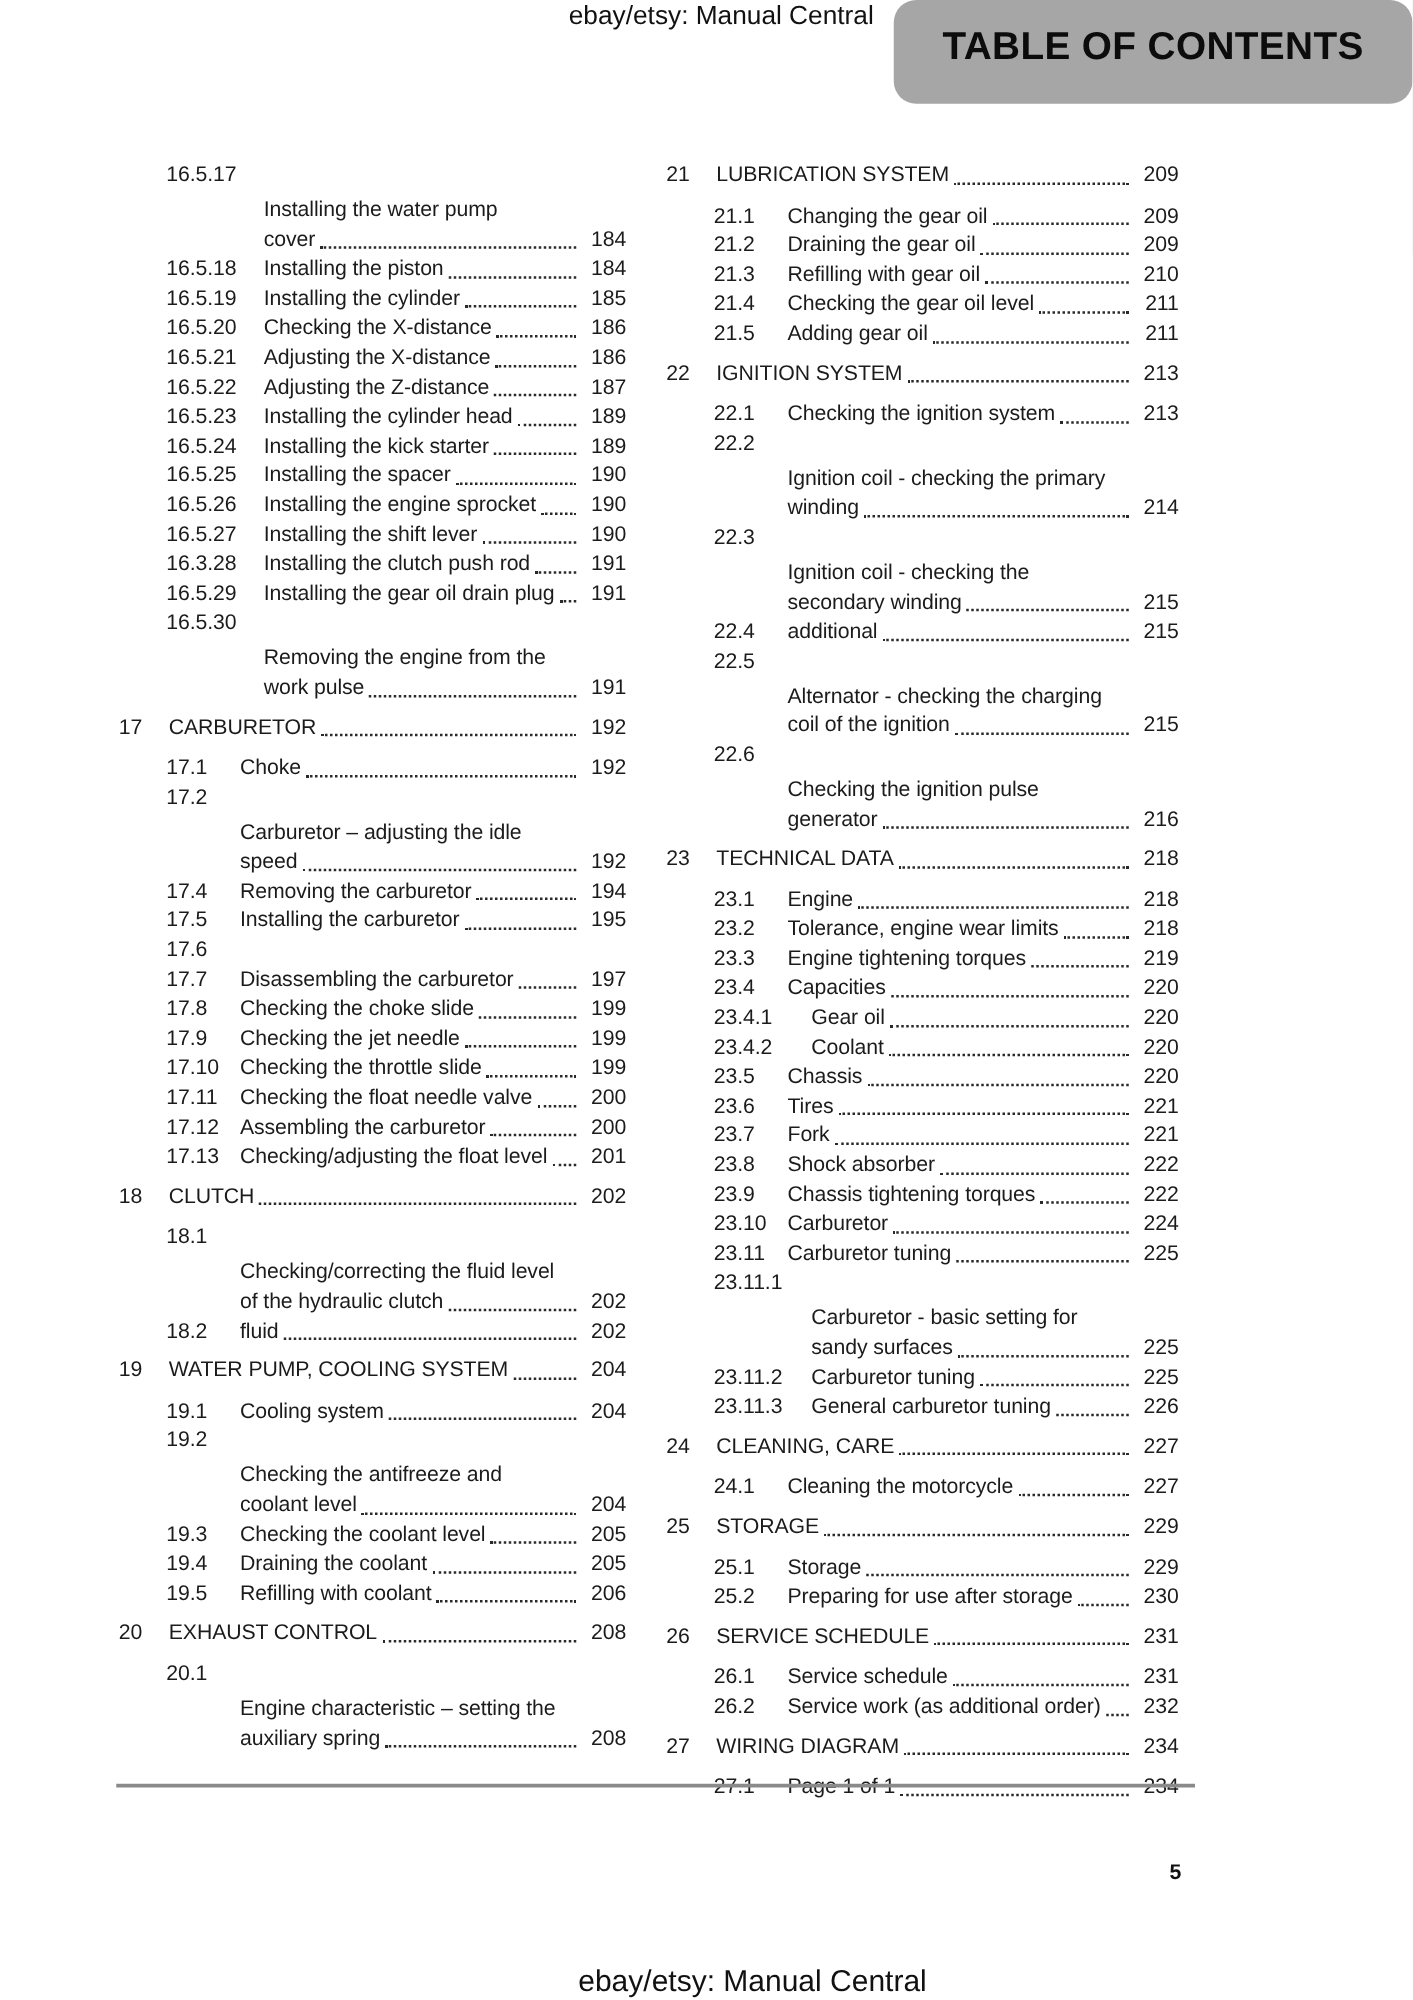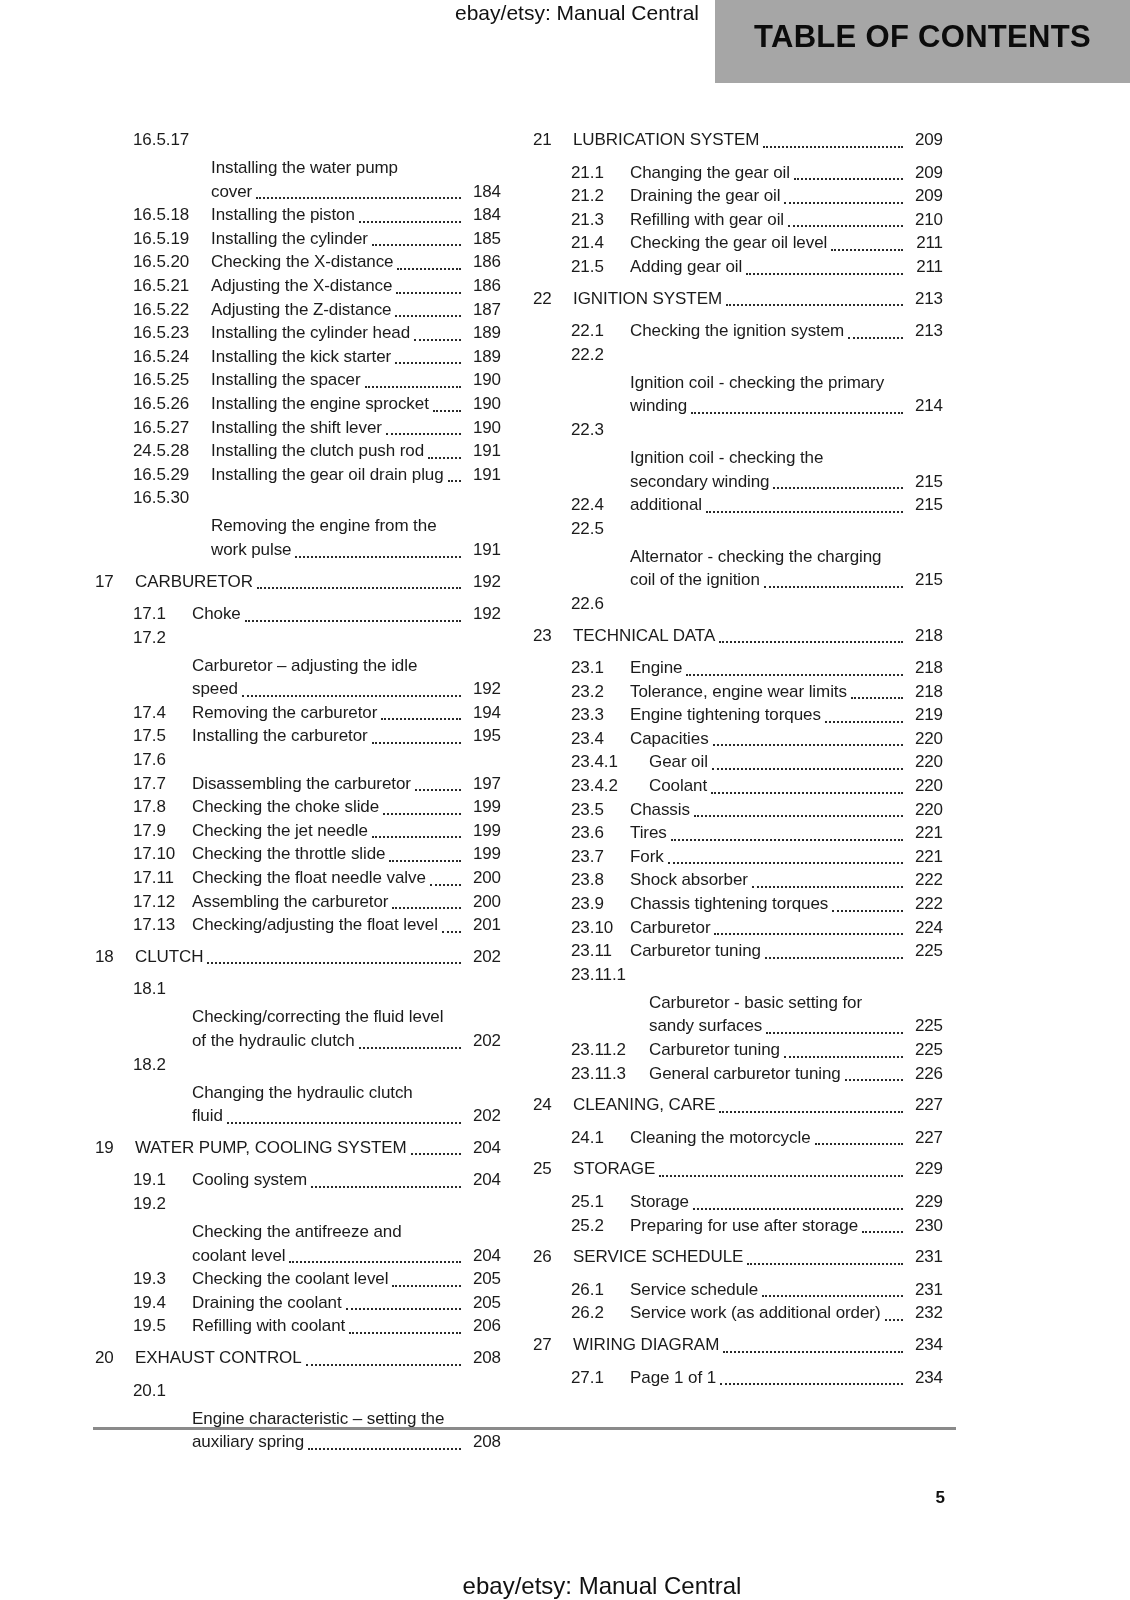--- a/index.html
+++ b/index.html
@@ -19,20 +19,21 @@
     font-size:21px;
     color:#111;
   }
   .banner {
     position:absolute; top:0; left:715px;
     width:415px; height:83px;
     background:#a6a6a6;
     display:flex; align-items:center; justify-content:center;
     box-sizing:border-box;
     padding-bottom:10px;
+    border-radius:18px;
   }
   .banner-title {
     font-size:31px; font-weight:bold; color:#0c0c0c;
     letter-spacing:0.3px;
     white-space:nowrap;
   }
   .toc {
     position:absolute; top:128px; left:95px;
     display:flex; gap:32px; align-items:flex-start;
   }
@@ -197,21 +198,21 @@
           <span class="num">16.5.27</span>
           <span class="body">
             <span class="lastline">
               <span class="ttext">Installing the shift lever</span>
               <span class="dots"></span>
               <span class="pg">190</span>
             </span>
           </span>
         </div>
         <div class="entry lv3">
-          <span class="num">24.5.28</span>
+          <span class="num">16.3.28</span>
           <span class="body">
             <span class="lastline">
               <span class="ttext">Installing the clutch push rod</span>
               <span class="dots"></span>
               <span class="pg">191</span>
             </span>
           </span>
         </div>
         <div class="entry lv3">
           <span class="num">16.5.29</span>
@@ -375,21 +376,20 @@
             <span class="lastline">
               <span class="ttext">of the hydraulic clutch</span>
               <span class="dots"></span>
               <span class="pg">202</span>
             </span>
           </span>
         </div>
         <div class="entry lv2">
           <span class="num">18.2</span>
           <span class="body">
-            <span class="tline">Changing the hydraulic clutch</span>
             <span class="lastline">
               <span class="ttext">fluid</span>
               <span class="dots"></span>
               <span class="pg">202</span>
             </span>
           </span>
         </div>
         <div class="entry lv1">
           <span class="num">19</span>
           <span class="body">
@@ -592,20 +592,28 @@
             <span class="tline">Alternator - checking the charging</span>
             <span class="lastline">
               <span class="ttext">coil of the ignition</span>
               <span class="dots"></span>
               <span class="pg">215</span>
             </span>
           </span>
         </div>
         <div class="entry lv2">
           <span class="num">22.6</span>
+          <span class="body">
+            <span class="tline">Checking the ignition pulse</span>
+            <span class="lastline">
+              <span class="ttext">generator</span>
+              <span class="dots"></span>
+              <span class="pg">216</span>
+            </span>
+          </span>
         </div>
         <div class="entry lv1">
           <span class="num">23</span>
           <span class="body">
             <span class="lastline">
               <span class="ttext">TECHNICAL DATA</span>
               <span class="dots"></span>
               <span class="pg">218</span>
             </span>
           </span>

